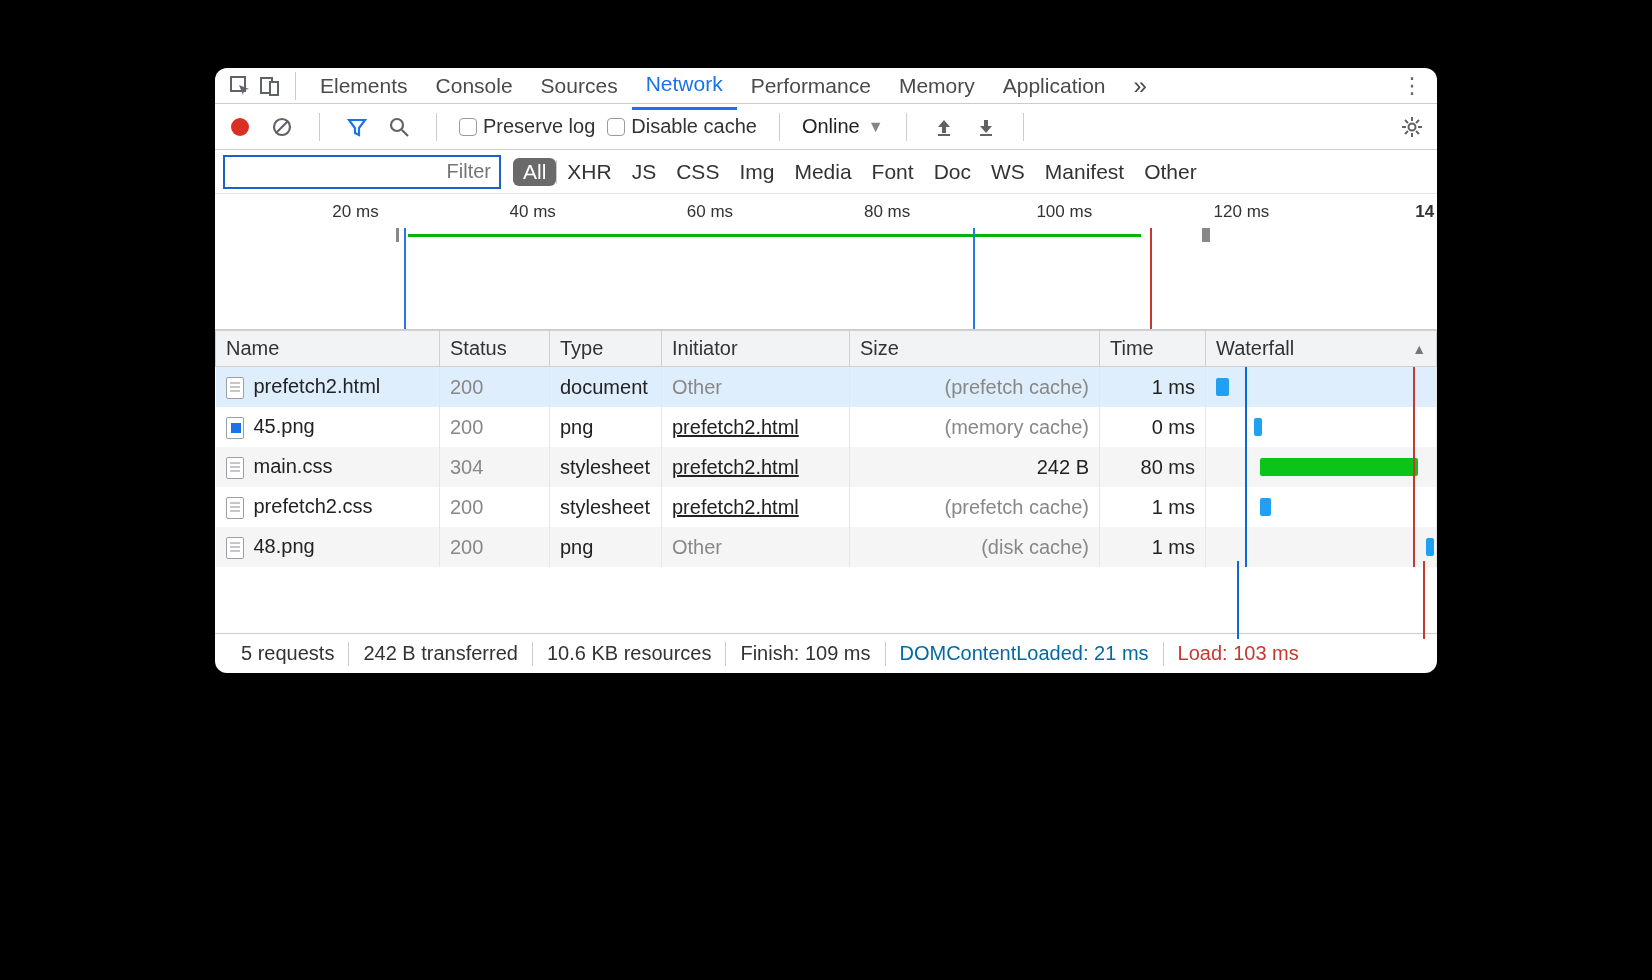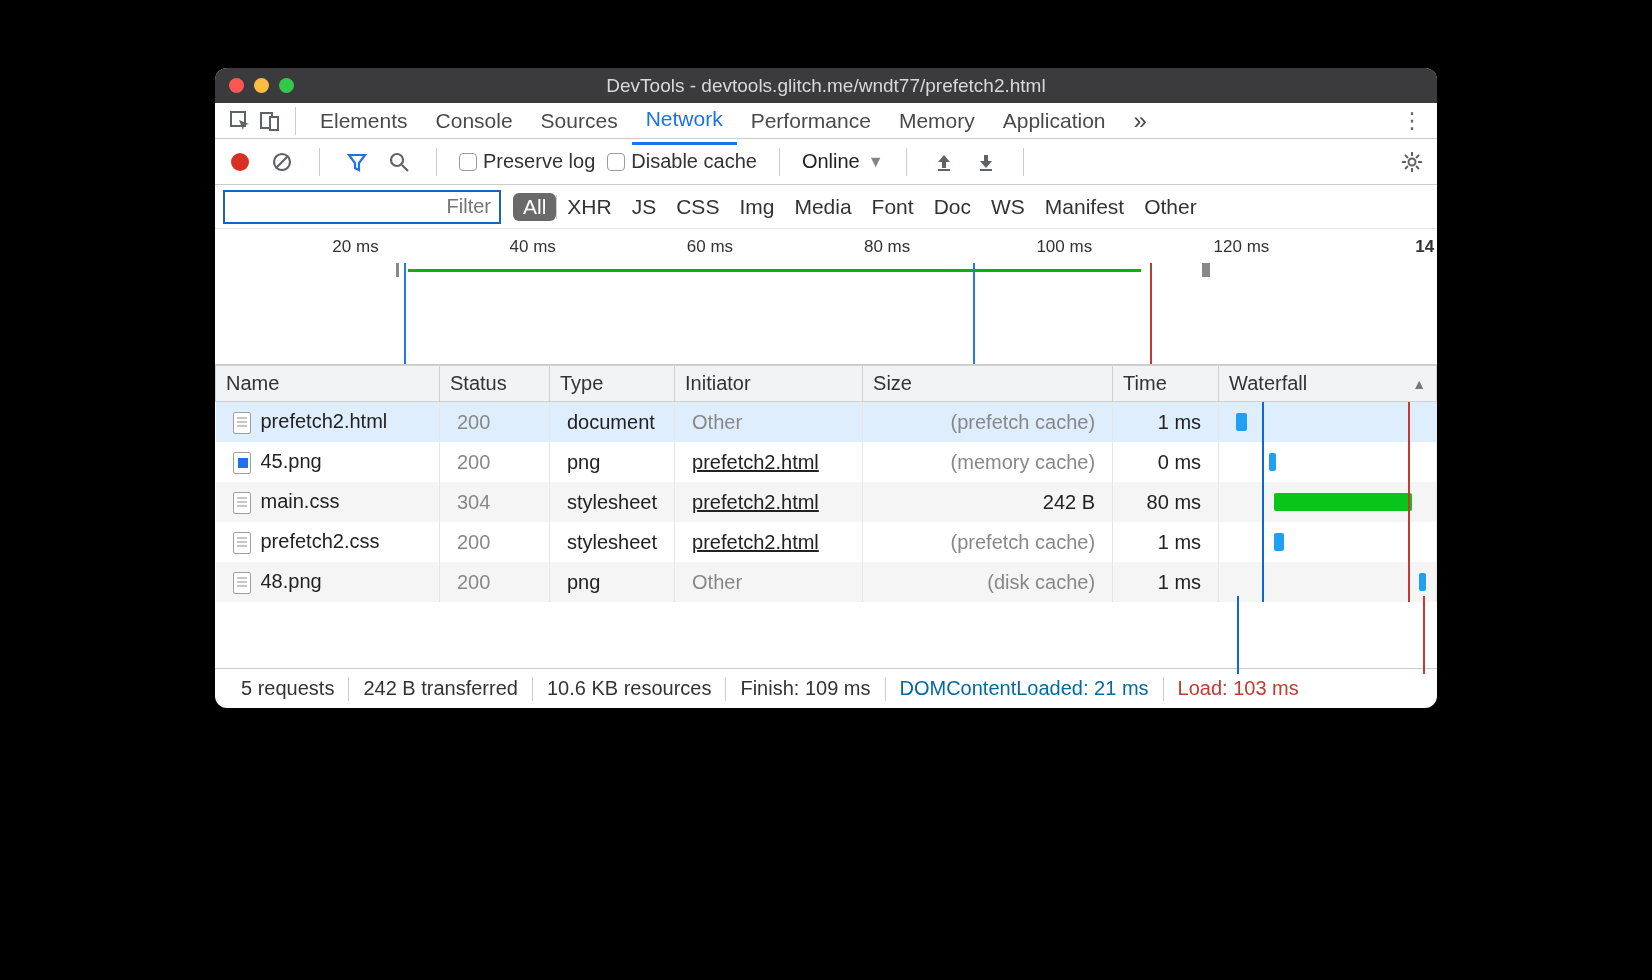--- a/index.html
+++ b/index.html
@@ -87,21 +87,21 @@
   .overview .vline.blue{background:#247ae2;}
   .overview .vline.red{background:#c43a31;}
   .overview .selbars{position:absolute;height:14px;top:34px;background:#888;}
 
   table.grid { width:100%; border-collapse:collapse; font-size:20px; }
   table.grid th {
     text-align:left; font-weight:400; background:#f1f3f4; color:#333;
     border:1px solid #d0d0d0; padding:6px 10px;
   }
   table.grid th.sortasc::after{content:"▲"; float:right; font-size:14px; color:#777; margin-top:4px;}
-  table.grid td { padding:6px 17px; border-right:1px solid #e6e6e6; }
+  table.grid td { padding:6px 10px; border-right:1px solid #e6e6e6; }
   table.grid tr:nth-child(odd) td { background:#f5f5f5; }
   table.grid tr.selected td { background:#dfeefd; }
   .file-ico{display:inline-block;width:18px;height:22px;border:1.5px solid #9aa0a6;border-radius:2px;margin-right:10px;position:relative;vertical-align:middle;background:#fff;}
   .file-ico::before{content:"";position:absolute;left:3px;right:3px;top:4px;height:2px;background:#c6c6c6;box-shadow:0 4px 0 #c6c6c6,0 8px 0 #c6c6c6;}
   .file-ico.img::before{display:none;}
   .file-ico.img::after{content:"";position:absolute;left:4px;top:5px;width:10px;height:10px;background:#1a73e8;}
   td.num{text-align:right;}
   td.gray{color:#888;}
   td a{color:#222;text-decoration:underline;cursor:pointer;}
   .wf-cell{position:relative;height:28px;}
@@ -119,28 +119,20 @@
   .statusbar .sep{width:1px;height:24px;background:#ccc;}
   .statusbar .dcl{color:#0369a1;}
   .statusbar .load{color:#c43a31;}
   svg{display:block;}
 </style>
 </head>
 <body>
 
 <div class="window">
 
-  <div class="titlebar">
-    <div class="traffic-lights">
-      <div class="tl red"></div>
-      <div class="tl yellow"></div>
-      <div class="tl green"></div>
-    </div>
-    <div class="title">DevTools - devtools.glitch.me/wndt77/prefetch2.html</div>
-  </div>
 
   <div class="tabbar">
     <span class="icon-btn">
       <svg width="22" height="22" viewBox="0 0 22 22">
           <rect x="2" y="2" width="14" height="14" fill="none" stroke="#5f6368" stroke-width="2"></rect>
           <path d="M10 10 L20 14 L15 15 L14 20 Z" fill="#5f6368"></path>
         </svg>
     </span>
     <span class="icon-btn">
       <svg width="22" height="22" viewBox="0 0 22 22">

